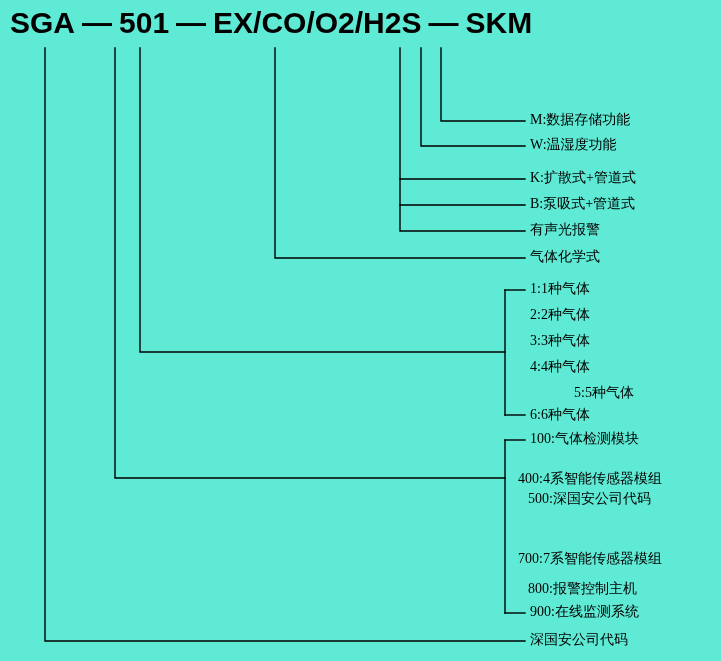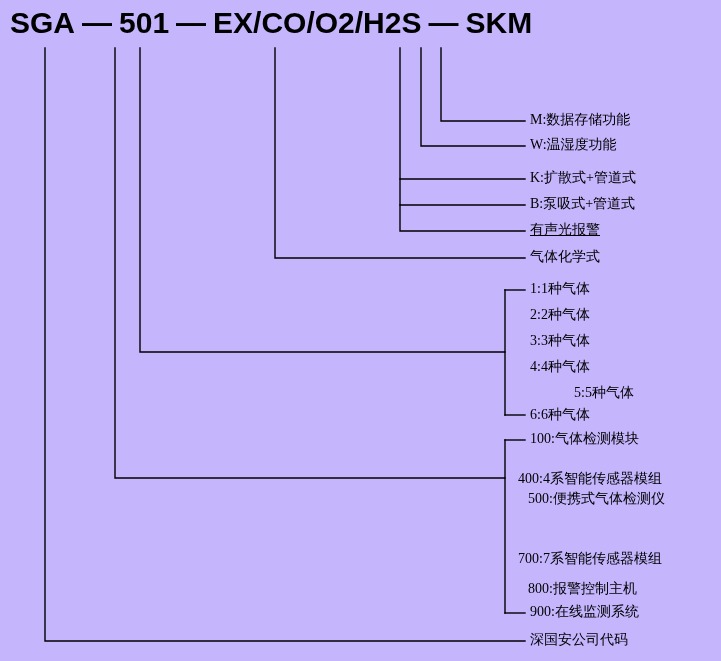--- a/index.html
+++ b/index.html
@@ -4,21 +4,21 @@
 <style>
   html, body {
     margin: 0;
     padding: 0;
     background: #ffffff;
   }
   #stage {
     position: relative;
     width: 721px;
     height: 661px;
-    background: #c4b5fd;
+    background: #5eead4;
     font-family: "Liberation Sans", sans-serif;
     overflow: hidden;
   }
   
   .code-row {
     position: absolute;
     left: 10px;
     top: 6px;
     display: flex;
     align-items: baseline;
@@ -103,33 +103,33 @@
       <path d="M45,48 L45,641 L525,641"></path>
     </g>
   </svg>
 
   <div class="lbl lbl-cjk" style="left:530px; top:113px;">M:数据存储功能</div>
   <div class="lbl lbl-cjk" style="left:530px; top:138px;">W:温湿度功能</div>
 
   <div class="lbl lbl-cjk" style="left:530px; top:171px;">K:扩散式+管道式</div>
   <div class="lbl lbl-cjk" style="left:530px; top:197px;">B:泵吸式+管道式</div>
 
-  <div class="lbl lbl-cjk" style="left:530px; top:223px;text-decoration:underline;">有声光报警</div>
+  <div class="lbl lbl-cjk" style="left:530px; top:223px;">有声光报警</div>
 
   <div class="lbl lbl-cjk" style="left:530px; top:250px;">气体化学式</div>
 
   <div class="lbl lbl-cjk" style="left:530px; top:282px;">1:1种气体</div>
   <div class="lbl lbl-cjk" style="left:530px; top:308px;">2:2种气体</div>
   <div class="lbl lbl-cjk" style="left:530px; top:334px;">3:3种气体</div>
   <div class="lbl lbl-cjk" style="left:530px; top:360px;">4:4种气体</div>
   <div class="lbl lbl-cjk" style="left:530px; top:386px;margin-left:44px;">5:5种气体</div>
   <div class="lbl lbl-cjk" style="left:530px; top:408px;">6:6种气体</div>
 
   <div class="lbl lbl-cjk" style="left:530px; top:432px;">100:气体检测模块</div>
   <div class="lbl lbl-cjk" style="left:518px; top:472px;">400:4系智能传感器模组</div>
-  <div class="lbl lbl-cjk" style="left:528px; top:492px;">500:便携式气体检测仪</div>
+  <div class="lbl lbl-cjk" style="left:528px; top:492px;">500:深国安公司代码</div>
   <div class="lbl lbl-cjk" style="left:518px; top:552px;">700:7系智能传感器模组</div>
   <div class="lbl lbl-cjk" style="left:528px; top:582px;">800:报警控制主机</div>
   <div class="lbl lbl-cjk" style="left:530px; top:605px;">900:在线监测系统</div>
 
   <div class="lbl lbl-cjk" style="left:530px; top:633px;">深国安公司代码</div>
 
 </div>
 
 </body></html>

